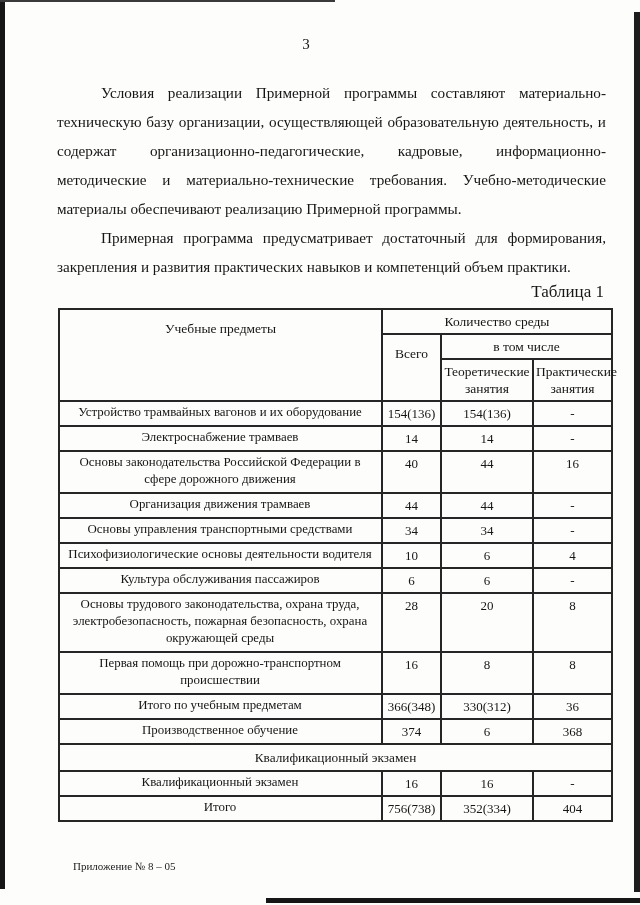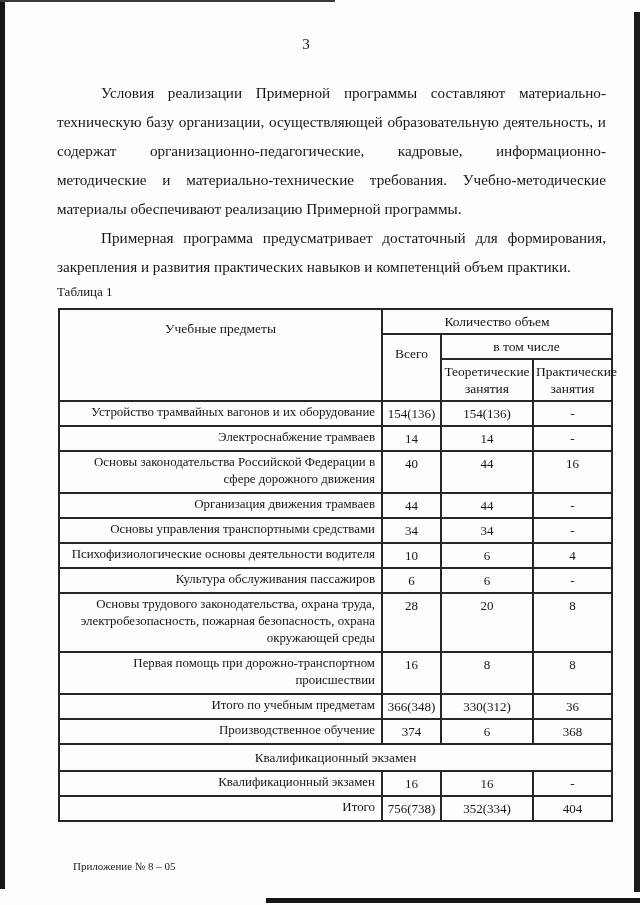--- a/index.html
+++ b/index.html
@@ -46,21 +46,22 @@
   .section-title {
     margin: 8px 0 0 0;
     text-align: center;
     font-weight: bold;
     font-size: 15.2px;
     line-height: 22px;
   }
 
   .table-caption {
     margin-top: 2px;
-    font-size: 13px;
+    text-align: right;
+    font-size: 17px;
     line-height: 18px;
     padding-right: 2px;
   }
 
   table.curriculum {
     border-collapse: collapse;
     table-layout: fixed;
     width: 553px;
     margin-top: 7px;
     margin-left: 1px;
@@ -75,21 +76,21 @@
     text-align: center;
     vertical-align: top;
     padding: 3px 2px;
   }
   .curriculum th.th-tall { padding-top: 10px; }
   .curriculum td.cell-label {
     font-size: 12.9px;
     line-height: 17px;
     padding: 2px 6px 4px 5px;
     vertical-align: middle;
-    text-align: right;
+    text-align: center;
   }
   .curriculum td.cell-num {
     font-size: 13px;
     line-height: 17px;
     text-align: center;
     vertical-align: top;
     padding: 3px 2px 3px 2px;
   }
   .curriculum td.section-cell {
     font-size: 13.3px;
@@ -127,21 +128,21 @@
     <table class="curriculum">
       <colgroup>
         <col style="width:323px">
         <col style="width:59px">
         <col style="width:92px">
         <col style="width:79px">
       </colgroup>
       <thead>
         <tr>
           <th rowspan="3" class="th-tall">Учебные предметы</th>
-          <th colspan="3">Количество объем</th>
+          <th colspan="3">Количество среды</th>
         </tr>
         <tr>
           <th rowspan="2" class="th-tall">Всего</th>
           <th colspan="2">в том числе</th>
         </tr>
         <tr>
           <th>Теоретические занятия</th>
           <th>Практические занятия</th>
         </tr>
       </thead>

